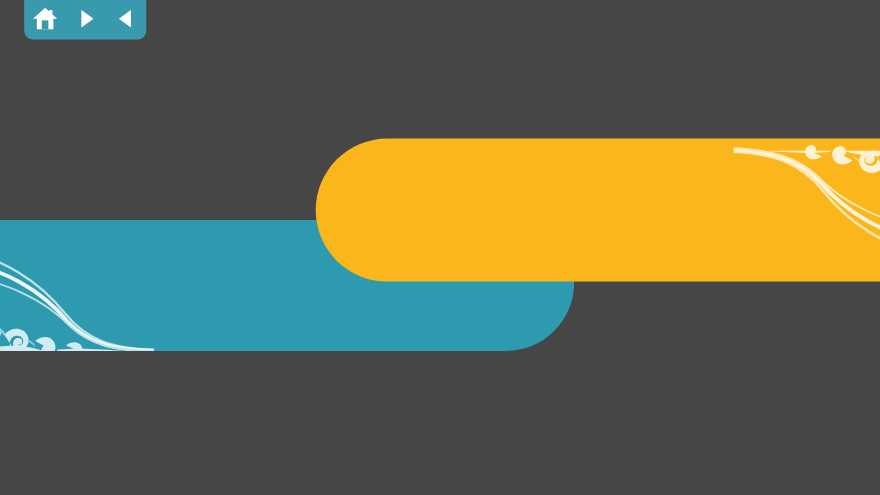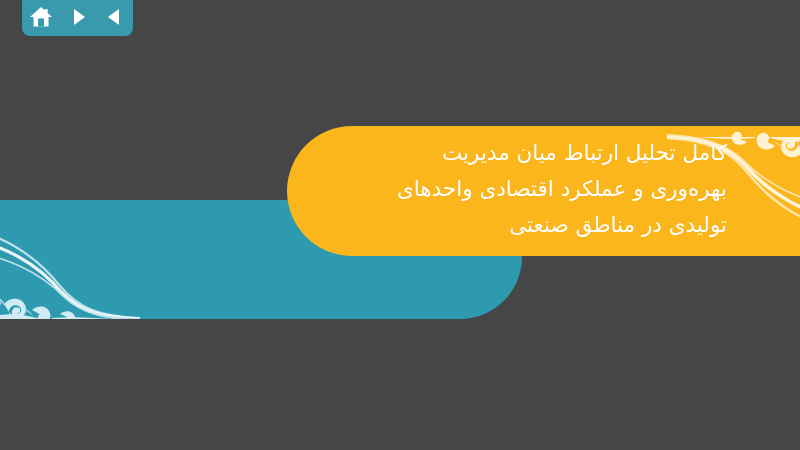--- a/index.html
+++ b/index.html
@@ -162,23 +162,20 @@
         <path d="M150,15 c-16,2 -30,-1 -40,-4 l40,0 z"></path>
         <path d="M98,12 c-20,2 -44,0 -60,-1 l60,0 z"></path>
       </g>
       <g fill="#fdd98a" opacity="0.85">
         <path d="M184,60 c-7,-1 -12,-7 -13,-14 c5,6 9,10 13,14 z"></path>
         <path d="M156,34 c-7,-1 -11,-6 -12,-11 c5,5 8,8 12,11 z"></path>
         <path d="M128,22 c-6,-1 -9,-4 -11,-8 c4,3 7,6 11,8 z"></path>
       </g>
     </svg>
 
-    <div class="title-text">کامل تحلیل ارتباط میان مدیریت
-بهره‌وری و عملکرد اقتصادی واحدهای
-تولیدی در مناطق صنعتی</div>
   </div>
 
   <div class="nav-toolbar">
 
     <div class="nav-btn">
       <svg width="20" height="20" viewBox="0 0 20 20">
         <path d="M14,2 L14,18 L3,10 Z" fill="#ffffff"></path>
       </svg>
     </div>
 

